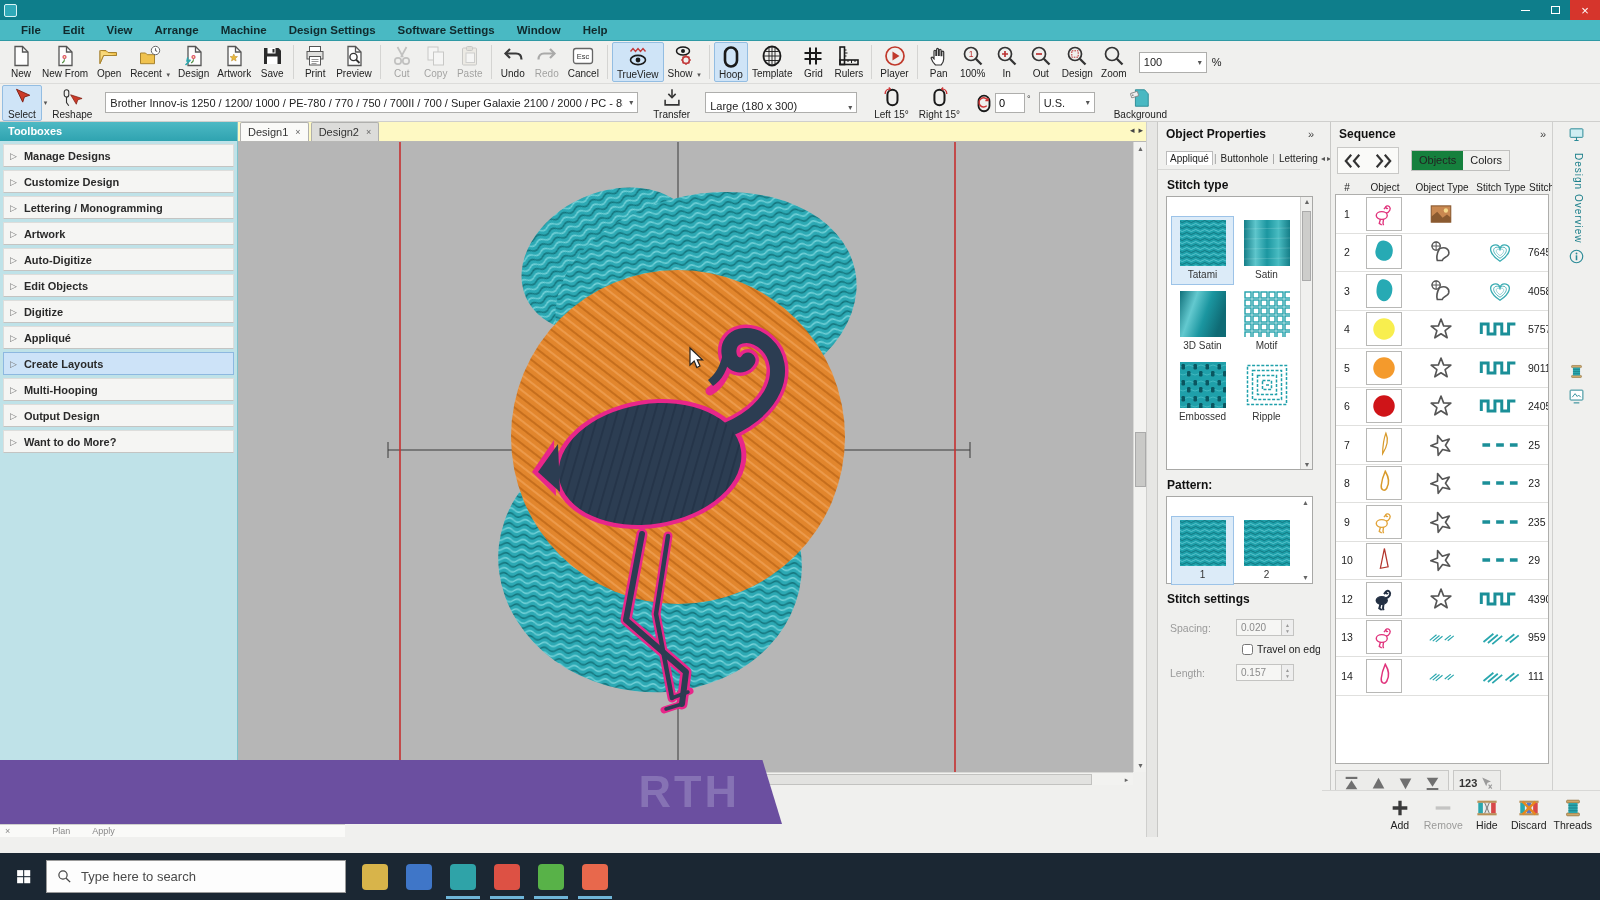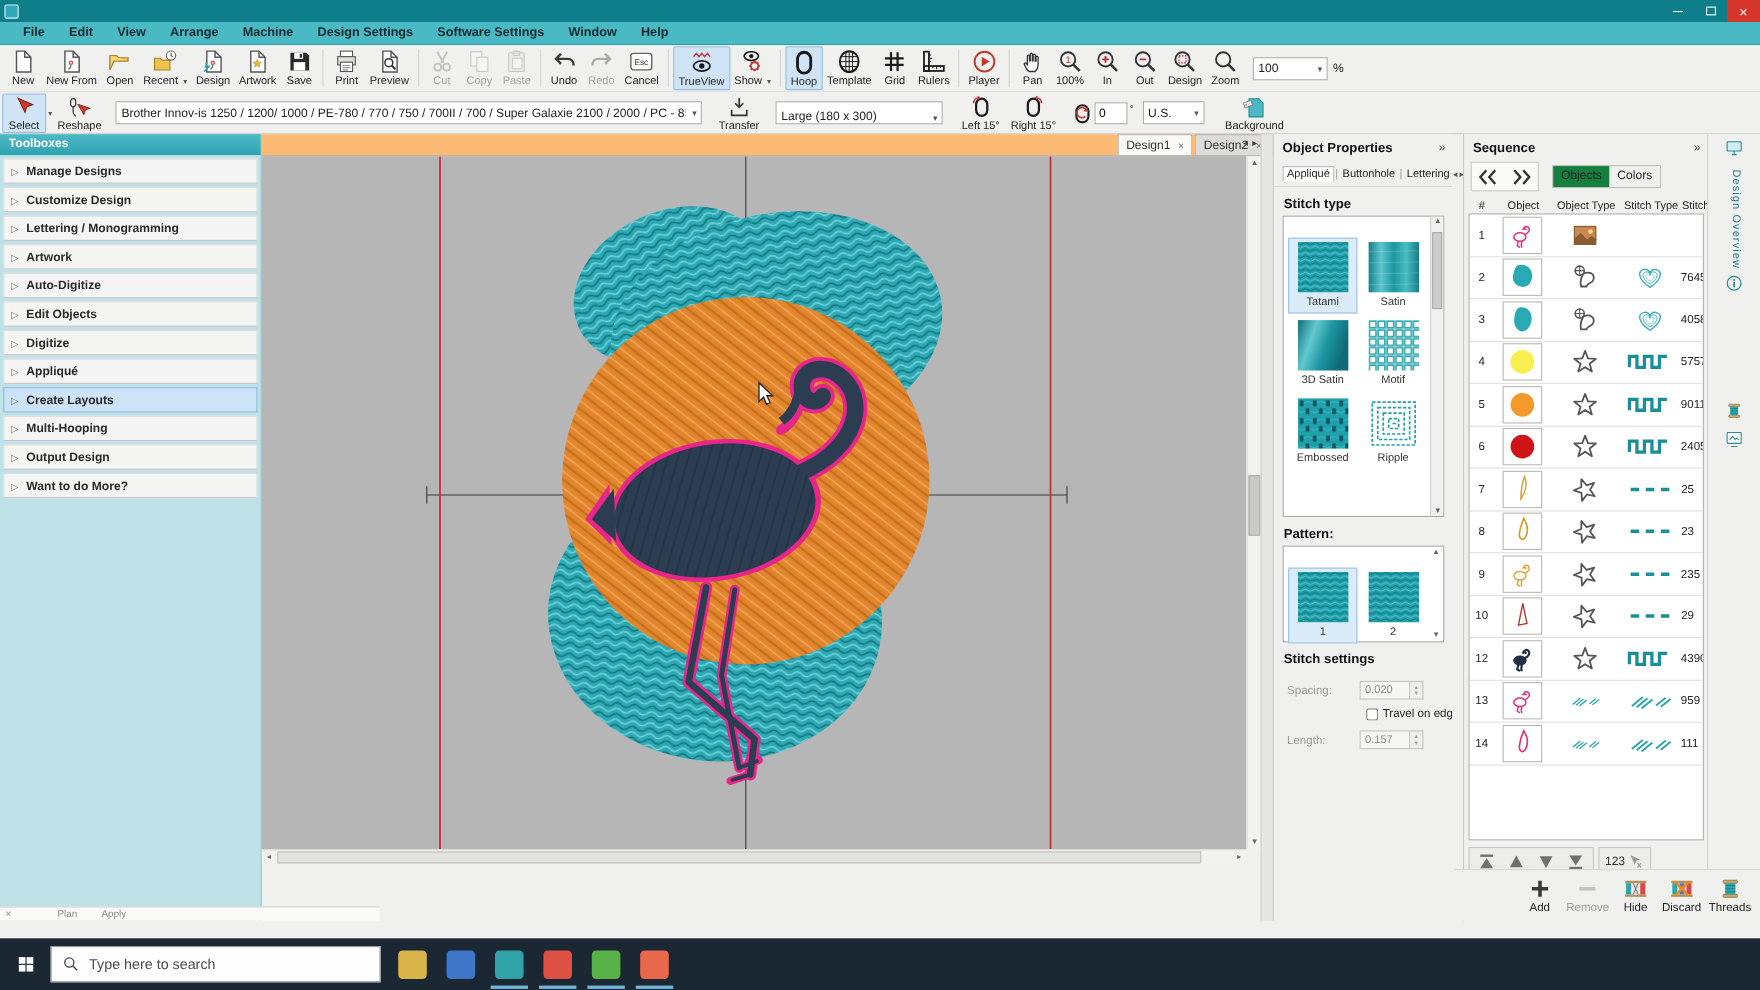--- a/index.html
+++ b/index.html
@@ -49,21 +49,21 @@
   
   .sidebar { position:absolute; left:0; top:122px; width:238px; height:715px; background:#bfe2e8; border-right:1px solid #7fc3cc; }
   .sidebar-head { height:19px; background:linear-gradient(#4db9c4,#2fa3b0); color:#fff; font-size:11px; font-weight:bold; padding:3px 0 0 8px; }
   .tbx-item { margin:3px 3px 0 3px; height:23px; background:#f5f5f3; border:1px solid #dddddb; border-bottom-color:#c4c4c2; display:flex; align-items:center; padding-left:6px; }
   .tbx-item.active { background:#cde3f8; border-color:#8db8e0; }
   .tbx-arrow { font-size:9px; color:#777; margin-right:7px; }
   .tbx-label { font-size:11px; font-weight:bold; color:#2a2a2a; }
 
   
   .canvas-wrap { position:absolute; left:238px; top:122px; width:919px; height:715px; background:#f0f0ee; }
-  .tabbar { height:20px; background:#fdba74; border-bottom:1px solid #b8b8b6; display:flex; align-items:flex-end; padding-left:2px; position:relative;justify-content:flex-end; }
+  .tabbar { height:20px; background:#fef9c3; border-bottom:1px solid #b8b8b6; display:flex; align-items:flex-end; padding-left:2px; position:relative; }
   .ctab { height:19px; display:flex; align-items:center; padding:0 7px; font-size:11px; color:#333; border:1px solid #b0b0ae; border-bottom:none; background:#dcdcda; margin-right:2px; border-radius:2px 2px 0 0; }
   .ctab.active { background:#fafaf8; }
   .ctab .tx { margin-left:7px; font-size:9px; color:#666; }
   .tab-scroll { position:absolute; right:14px; top:3px; display:flex; gap:4px; font-size:9px; color:#444; }
   .viewport { position:absolute; left:0; top:20px; width:895px; height:630px; background:#b6b6b6; overflow:hidden; }
   .vscroll { position:absolute; left:895px; top:20px; width:13px; height:630px; background:#f2f2f0; border-left:1px solid #d8d8d6; }
   .vscroll .arr, .hscroll .arr { position:absolute; font-size:7px; color:#666; width:13px; height:13px; text-align:center; line-height:13px; }
   .vthumb { position:absolute; left:1px; top:290px; width:11px; height:55px; background:#c9c9c7; border:1px solid #aaa; }
   .hscroll { position:absolute; left:0; top:650px; width:895px; height:13px; background:#f2f2f0; border-top:1px solid #d8d8d6; }
   .hthumb { position:absolute; left:14px; top:1px; width:840px; height:11px; background:#e2e2e0; border:1px solid #c2c2c0; }
@@ -116,21 +116,21 @@
   .seq-thumb svg { width:30px; height:30px; }
   .seq-cell { display:flex; align-items:center; justify-content:center; }
   .seq-cell svg { width:30px; height:26px; }
   .seq-cell.wide svg { width:44px; height:24px; }
   .seq-st { font-size:10.5px; color:#222; text-align:right; padding-right:8px; }
   .seq-foot { position:absolute; left:4px; top:648px; display:flex; align-items:center; }
   .mv-group { display:flex; border:1px solid #c8c8c6; background:#ececea; padding:2px; }
   .mv-btn { width:27px; height:20px; display:flex; align-items:center; justify-content:center; }
   .mv-btn svg { width:17px; height:15px; }
   .renum { display:flex; align-items:center; border:1px solid #c8c8c6; background:#ececea; height:26px; margin-left:4px; padding:0 5px; }
-  .renum .rl { font-size:11px; font-weight:normal; color:#333; }
+  .renum .rl { font-size:11px; font-weight:bold; color:#333; }
   .renum svg { width:16px; height:16px; margin-left:2px; }
 
   .actions-bar { position:absolute; left:1322px; top:790px; width:278px; height:47px; background:#f0f0ee; border-top:1px solid #d8d8d6; display:flex; justify-content:flex-end; align-items:center; gap:7px; padding-right:8px; }
   .act-btn { display:flex; flex-direction:column; align-items:center; min-width:34px; }
   .act-btn .ticon { height:22px; } .act-btn .ticon svg { width:22px; height:22px; }
   .act-btn .tlabel { font-size:10.5px; color:#222; }
   .act-btn.disabled { opacity:.42; }
 
   
   .edge-strip { position:absolute; left:1552px; top:122px; width:48px; height:668px; background:#f0f0ee; border-left:1px solid #d0d0ce; }
@@ -1317,20 +1317,23 @@
           <rect x="7" y="6.5" width="10" height="11" fill="#2aa7ae"></rect>
           <path d="M7 9h10M7 12h10M7 15h10" stroke="#1b7f88" stroke-width="1"></path>
         </svg></div>
     <div class="edge-item"><svg xmlns="http://www.w3.org/2000/svg" viewBox="0 0 24 24">
           <rect x="3" y="3" width="18" height="14" rx="1" fill="#fff" stroke="#2a8a96" stroke-width="1.4"></rect>
           <path d="M6 13l4-5 3 4 2-2 3 3" fill="none" stroke="#2a8a96" stroke-width="1.3"></path>
           <path d="M8 21h8" stroke="#2a8a96" stroke-width="1.5"></path>
         </svg></div>
   </div>
 
+  <div class="banner">
+    <span class="wm">RTH</span>
+  </div>
   <div class="plan-strip">
     <span class="px">×</span>
     <span class="pl">Plan</span>
     <span class="pa">Apply</span>
   </div>
 
 
   <div class="taskbar">
     <div class="start-btn">
       <svg viewBox="0 0 24 24">

